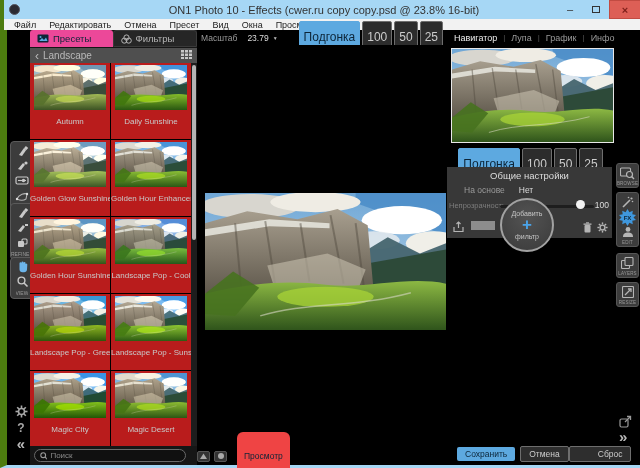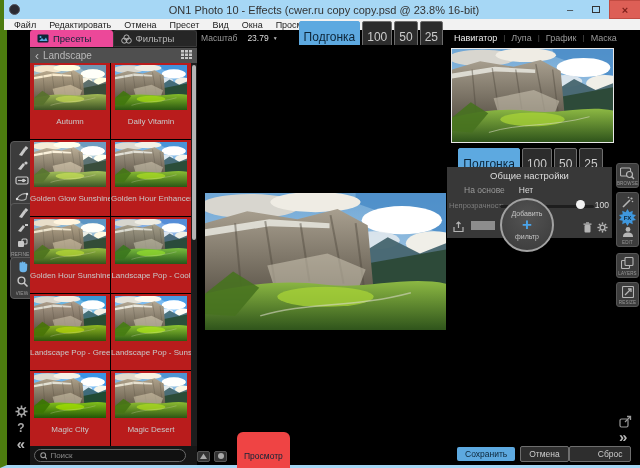--- a/index.html
+++ b/index.html
@@ -338,21 +338,21 @@
         <div class="pcell">
             <svg class="land">
               <use href="#landart"></use>
             </svg>
             <div class="plabel">Autumn</div>
           </div>
         <div class="pcell">
             <svg class="land">
               <use href="#landart"></use>
             </svg>
-            <div class="plabel">Daily Vitamin</div>
+            <div class="plabel">Daily Sunshine</div>
           </div>
         <div class="pcell">
             <svg class="land">
               <use href="#landart"></use>
             </svg>
             <div class="plabel">Golden Glow Sunshine</div>
           </div>
         <div class="pcell">
             <svg class="land">
               <use href="#landart"></use>
@@ -444,21 +444,21 @@
     </div>
 
     <div class="right-panel">
       <div class="rtabs">
         <span class="rtab active">Навигатор</span>
           <span class="rtab-sep">|</span>
         <span class="rtab">Лупа</span>
           <span class="rtab-sep">|</span>
         <span class="rtab">График</span>
           <span class="rtab-sep">|</span>
-        <span class="rtab">Маска</span>
+        <span class="rtab">Инфо</span>
       </div>
 
       <div class="nav-thumb">
         <svg class="land" preserveAspectRatio="none" viewBox="0 0 240 136" width="161" height="93">
             <use href="#landart"></use>
           </svg>
       </div>
 
       <div class="rfit">
         <span class="chip on">Подгонка</span>

